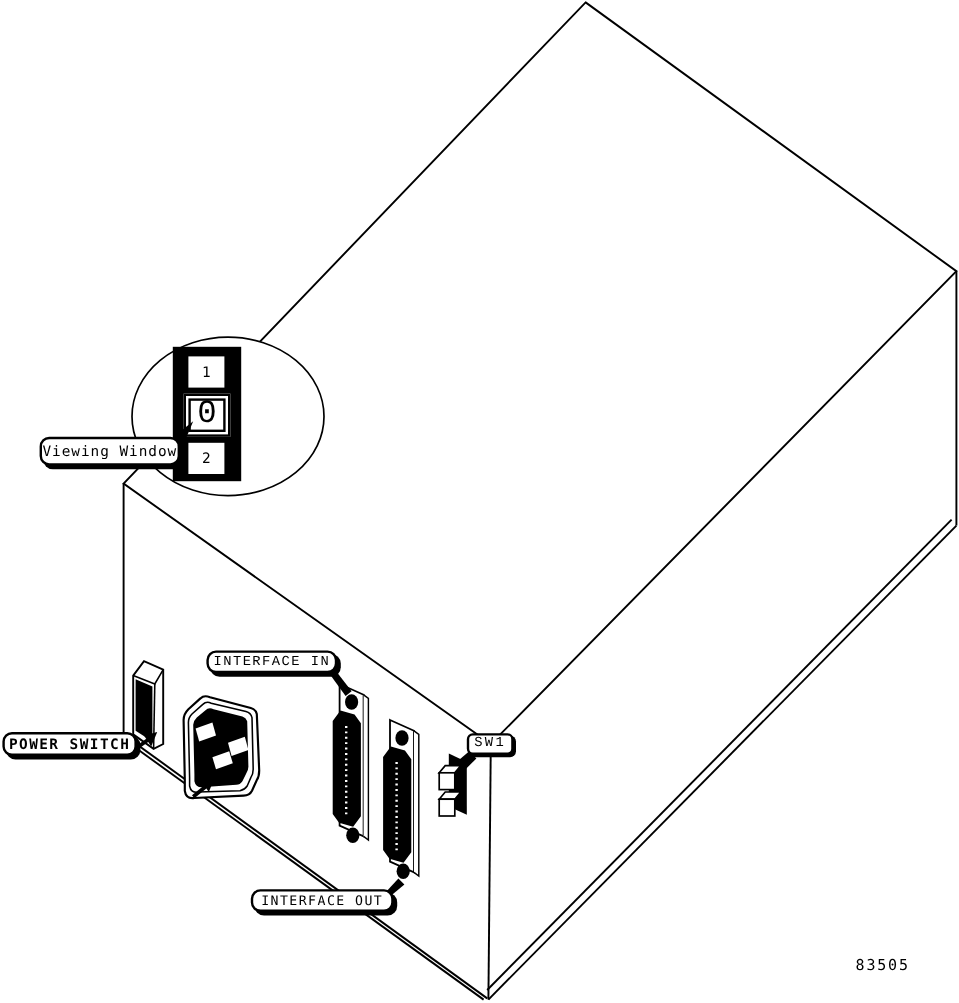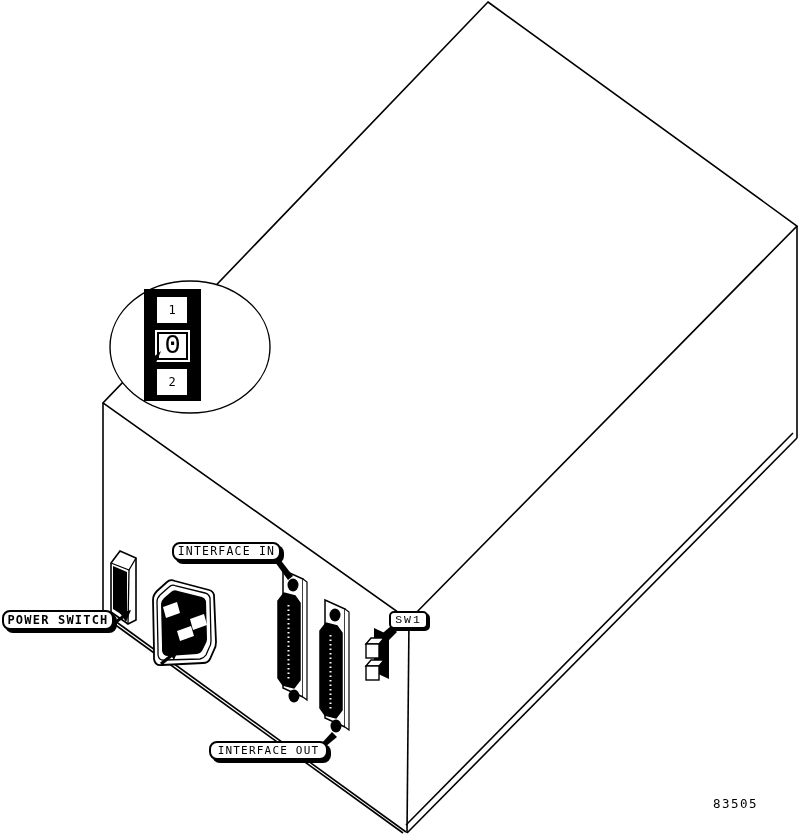--- a/index.html
+++ b/index.html
@@ -114,27 +114,30 @@
       <polygon points="179,648 168,651 174,660"></polygon>
       <polygon points="279,558 293,576 288,580 275,562"></polygon>
       <polygon points="321,744 332,732 337,737 325,747"></polygon>
     </g>
     <g stroke="#000" stroke-width="3.2">
       <line x1="106" y1="629" x2="124" y2="616"></line>
       <line x1="161" y1="664" x2="172" y2="655"></line>
     </g>
   </svg>
 
+  <div class="callout" style="left:33px;top:364px;width:117px;height:24px;letter-spacing:0.8px;">
+    <span>Viewing Window</span>
+  </div>
 
   <div class="callout" style="left:2px;top:610px;width:112px;height:20px;font-weight:bold;">
     <span>POWER SWITCH</span>
   </div>
 
 
-  <div class="callout" style="left:172px;top:542px;width:109px;height:19px;font-size:11.5px;">
+  <div class="callout" style="left:172px;top:542px;width:109px;height:19px;font-size:11.5px;font-family:Liberation Mono, monospace;">
     <span>INTERFACE IN</span>
   </div>
 
   <div class="callout" style="left:209px;top:741px;width:119px;height:19px;font-size:11px;">
     <span>INTERFACE OUT</span>
   </div>
 
   <div class="callout" style="left:389px;top:611px;width:39px;height:18px;font-size:11.5px;letter-spacing:2px;border-radius:5px;box-shadow:2px 2px 0 #000;font-family:Liberation Mono, monospace;">
     <span>SW1</span>
   </div>

